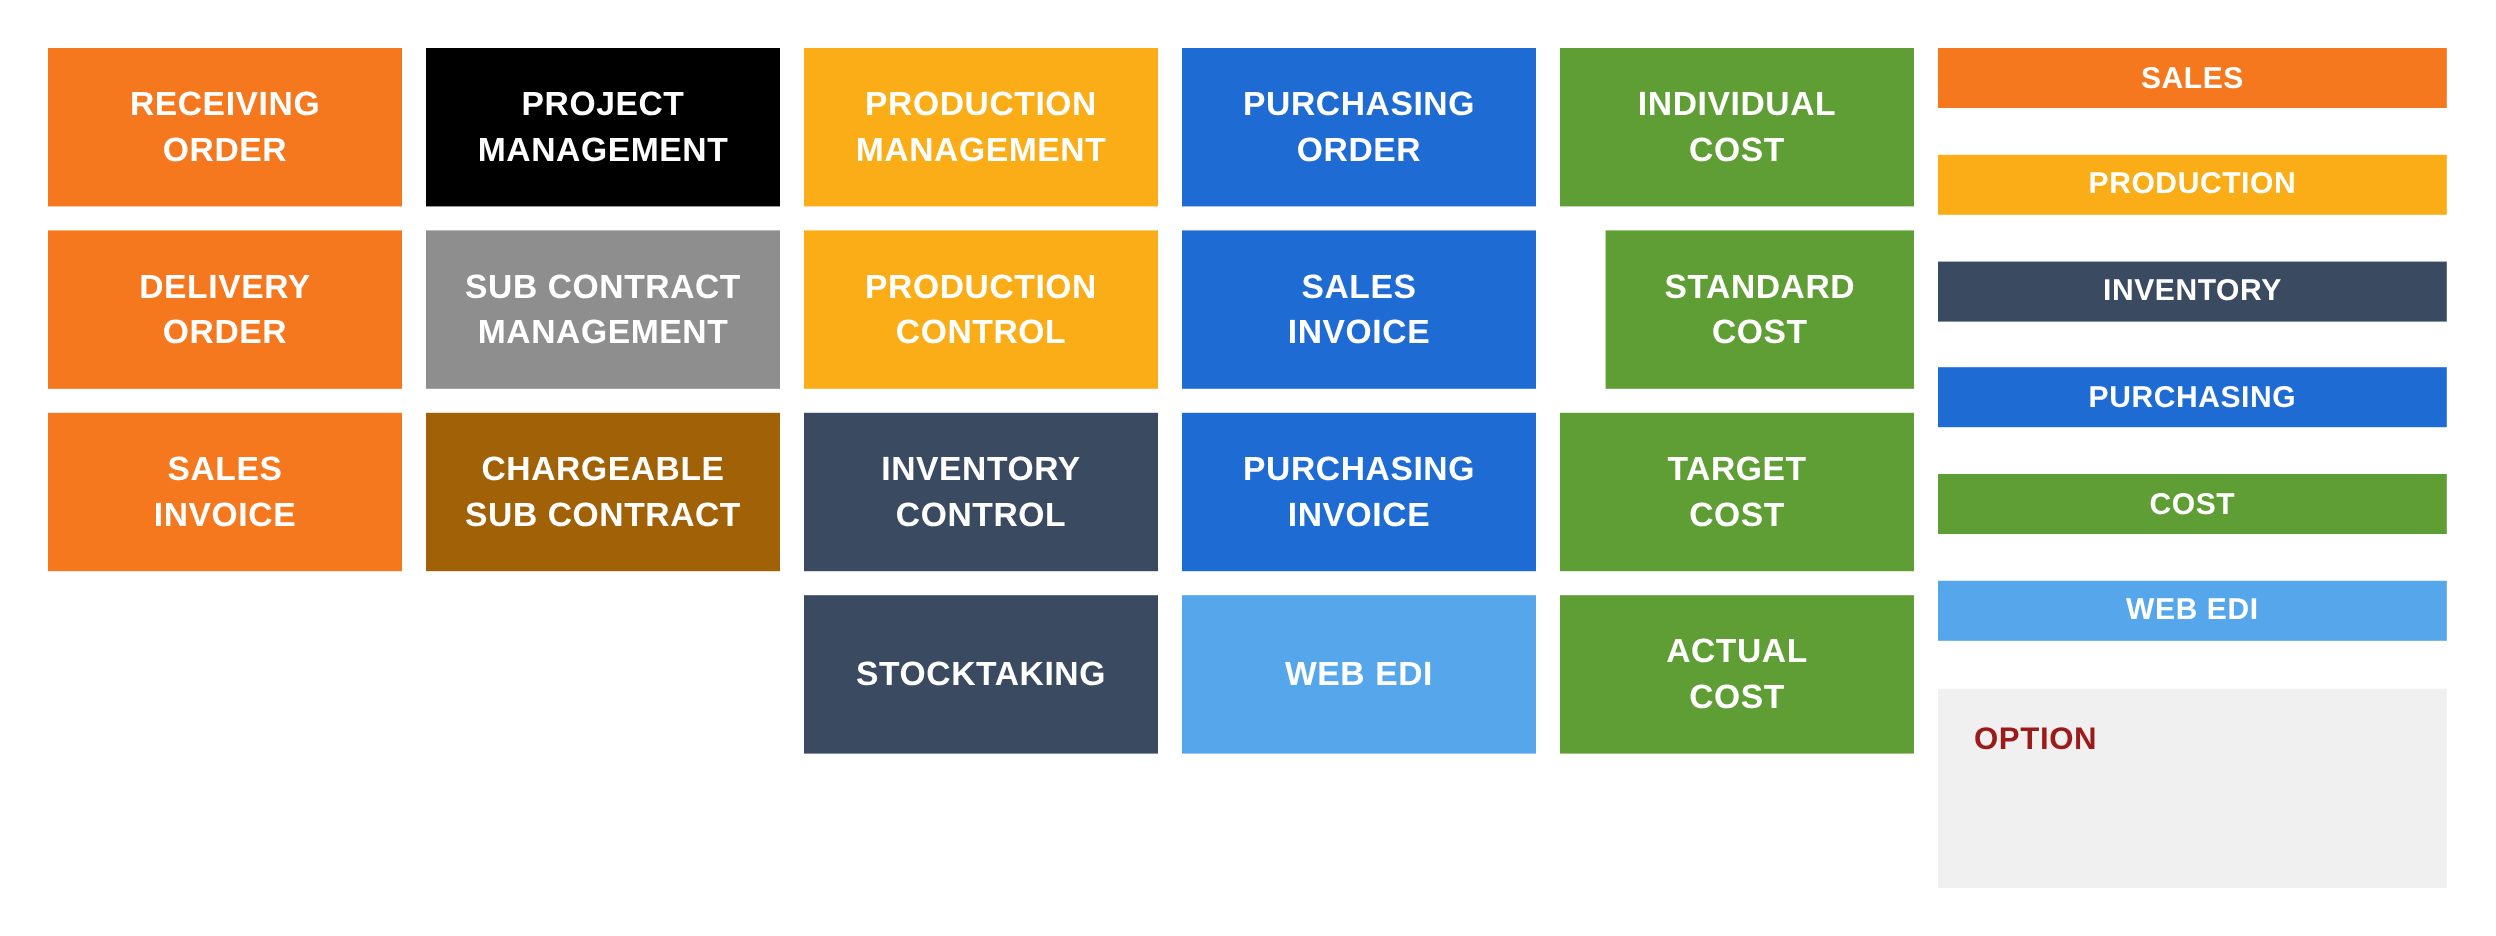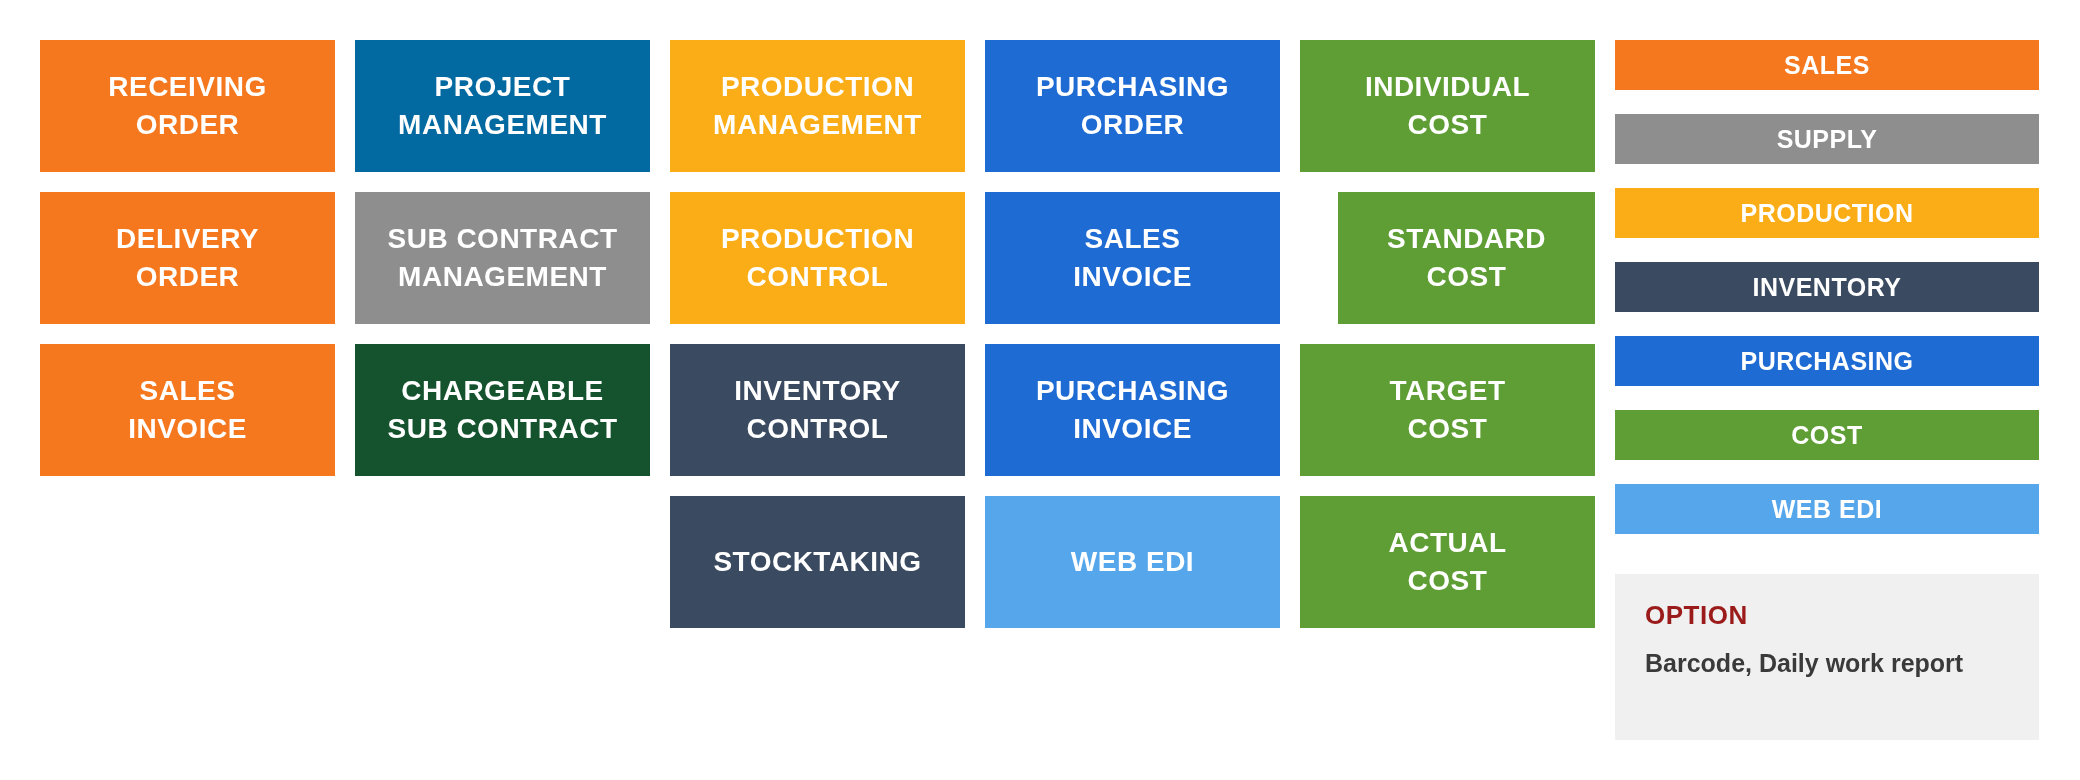--- a/index.html
+++ b/index.html
@@ -85,25 +85,25 @@
   <div class="col">
     <div class="tile" style="background-color: rgb(245, 119, 30);">RECEIVING
 ORDER</div>
     <div class="tile" style="background-color: rgb(245, 119, 30);">DELIVERY
 ORDER</div>
     <div class="tile" style="background-color: rgb(245, 119, 30);">SALES
 INVOICE</div>
   </div>
 
   <div class="col">
-    <div class="tile" style="background-color: #0369a1;">PROJECT
+    <div class="tile" style="background-color: #000000;">PROJECT
 MANAGEMENT</div>
     <div class="tile" style="background-color: rgb(142, 142, 142);">SUB CONTRACT
 MANAGEMENT</div>
-    <div class="tile" style="background-color: #14532d;">CHARGEABLE
+    <div class="tile" style="background-color: #a16207;">CHARGEABLE
 SUB CONTRACT</div>
   </div>
 
   <div class="col">
     <div class="tile" style="background-color: rgb(251, 173, 23);">PRODUCTION
 MANAGEMENT</div>
     <div class="tile" style="background-color: rgb(251, 173, 23);">PRODUCTION
 CONTROL</div>
     <div class="tile" style="background-color: rgb(58, 74, 96);">INVENTORY
 CONTROL</div>
@@ -127,26 +127,24 @@
 COST</div>
     <div class="tile" style="background-color: rgb(95, 158, 52);">TARGET
 COST</div>
     <div class="tile" style="background-color: rgb(95, 158, 52);">ACTUAL
 COST</div>
   </div>
 
   <div class="col legend-col">
     <div class="legend-bars">
       <div class="legend-bar" style="background-color: rgb(245, 119, 30);">SALES</div>
-      <div class="legend-bar" style="background-color: rgb(142, 142, 142);">SUPPLY</div>
       <div class="legend-bar" style="background-color: rgb(251, 173, 23);">PRODUCTION</div>
       <div class="legend-bar" style="background-color: rgb(58, 74, 96);">INVENTORY</div>
       <div class="legend-bar" style="background-color: rgb(31, 107, 212);">PURCHASING</div>
       <div class="legend-bar" style="background-color: rgb(95, 158, 52);">COST</div>
       <div class="legend-bar" style="background-color: rgb(85, 166, 235);">WEB EDI</div>
     </div>
     <div class="option-box" style="background-color: rgb(240, 240, 240);">
       <div class="option-title" style="color: rgb(155, 27, 27);">OPTION</div>
-      <div class="option-line">Barcode, Daily work report</div>
     </div>
   </div>
 
 </div>
 
 </body></html>

